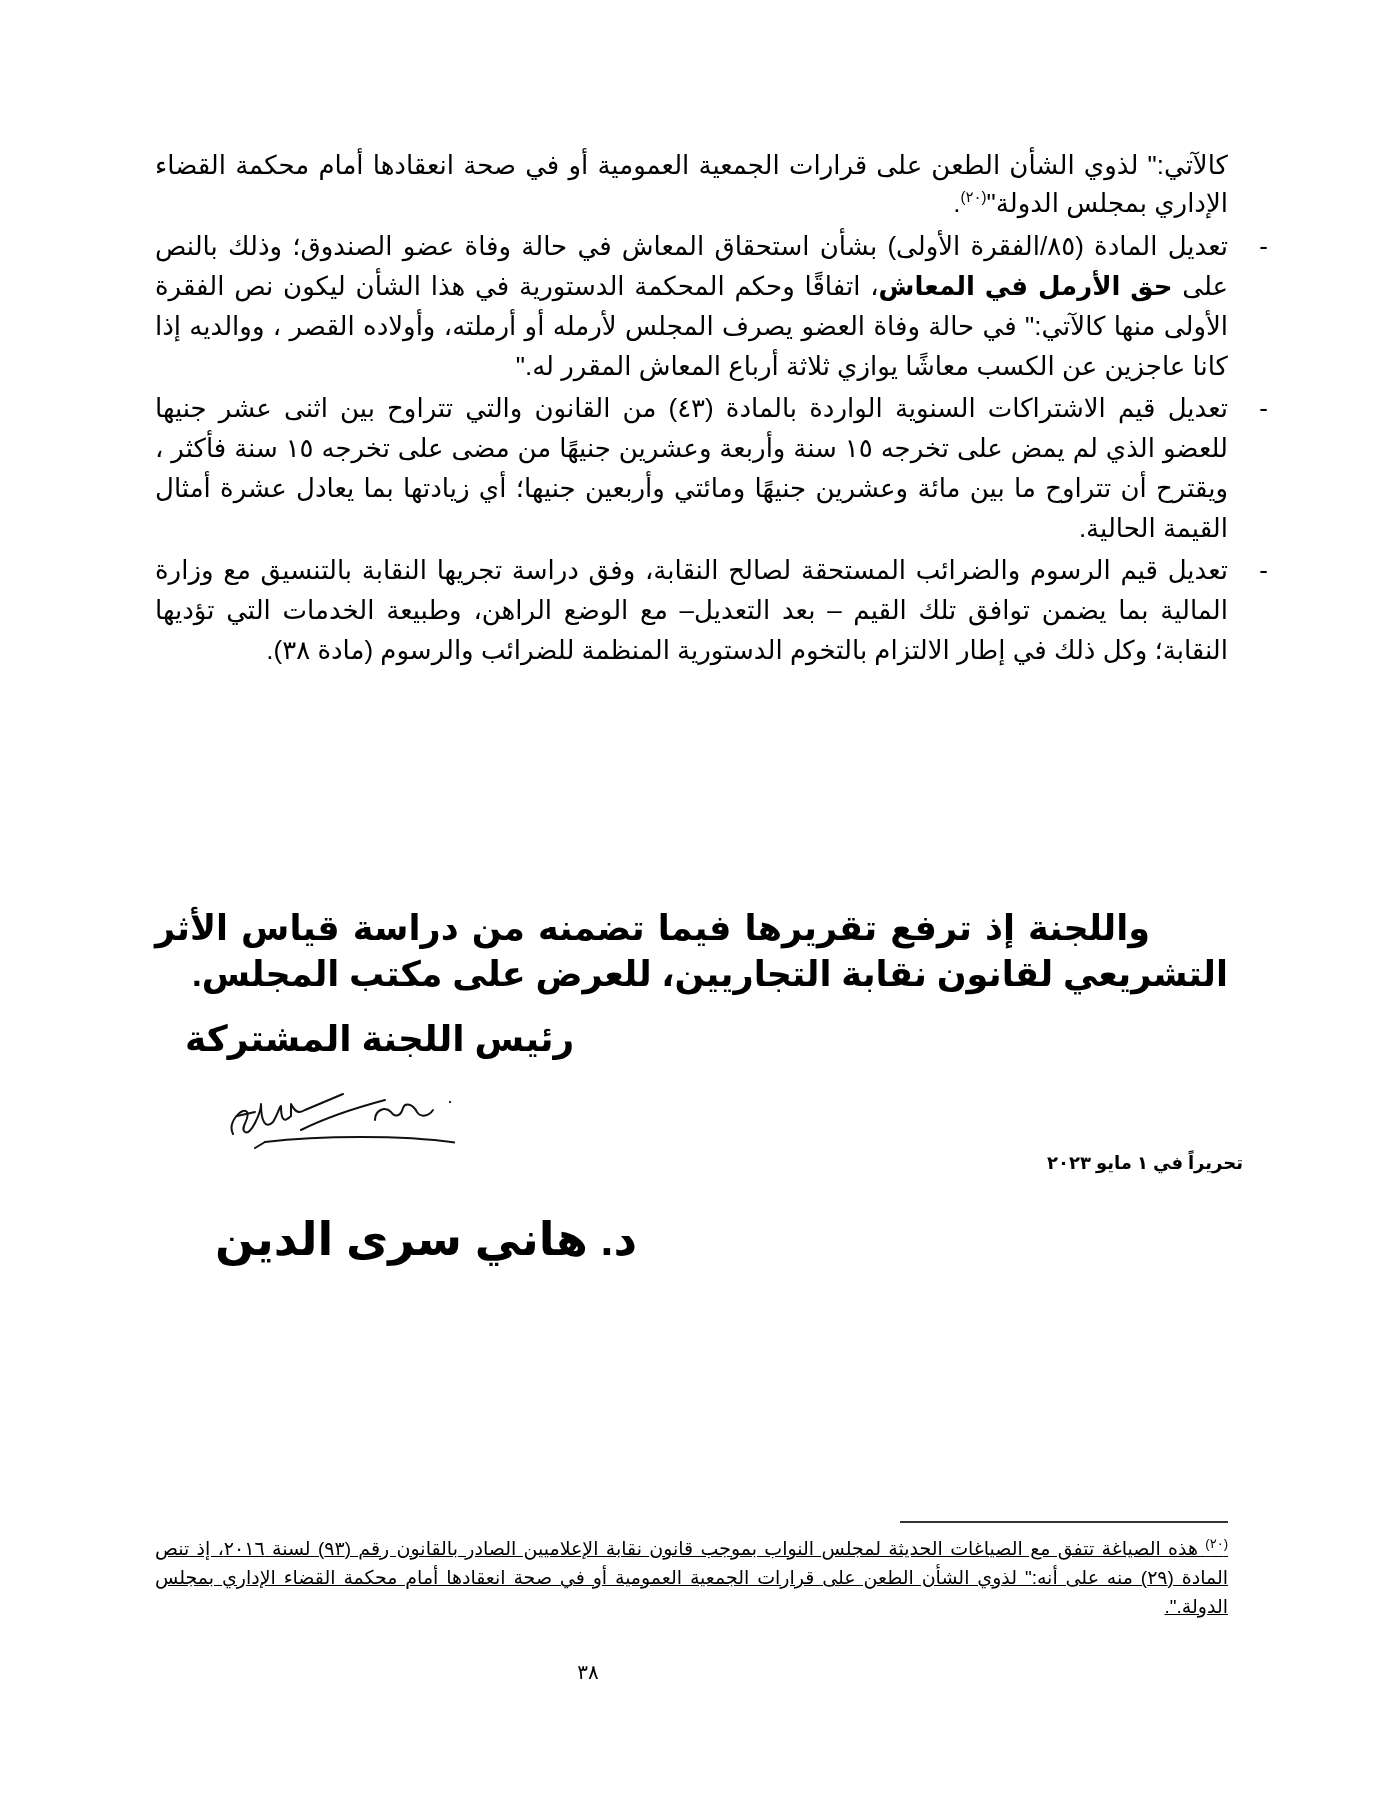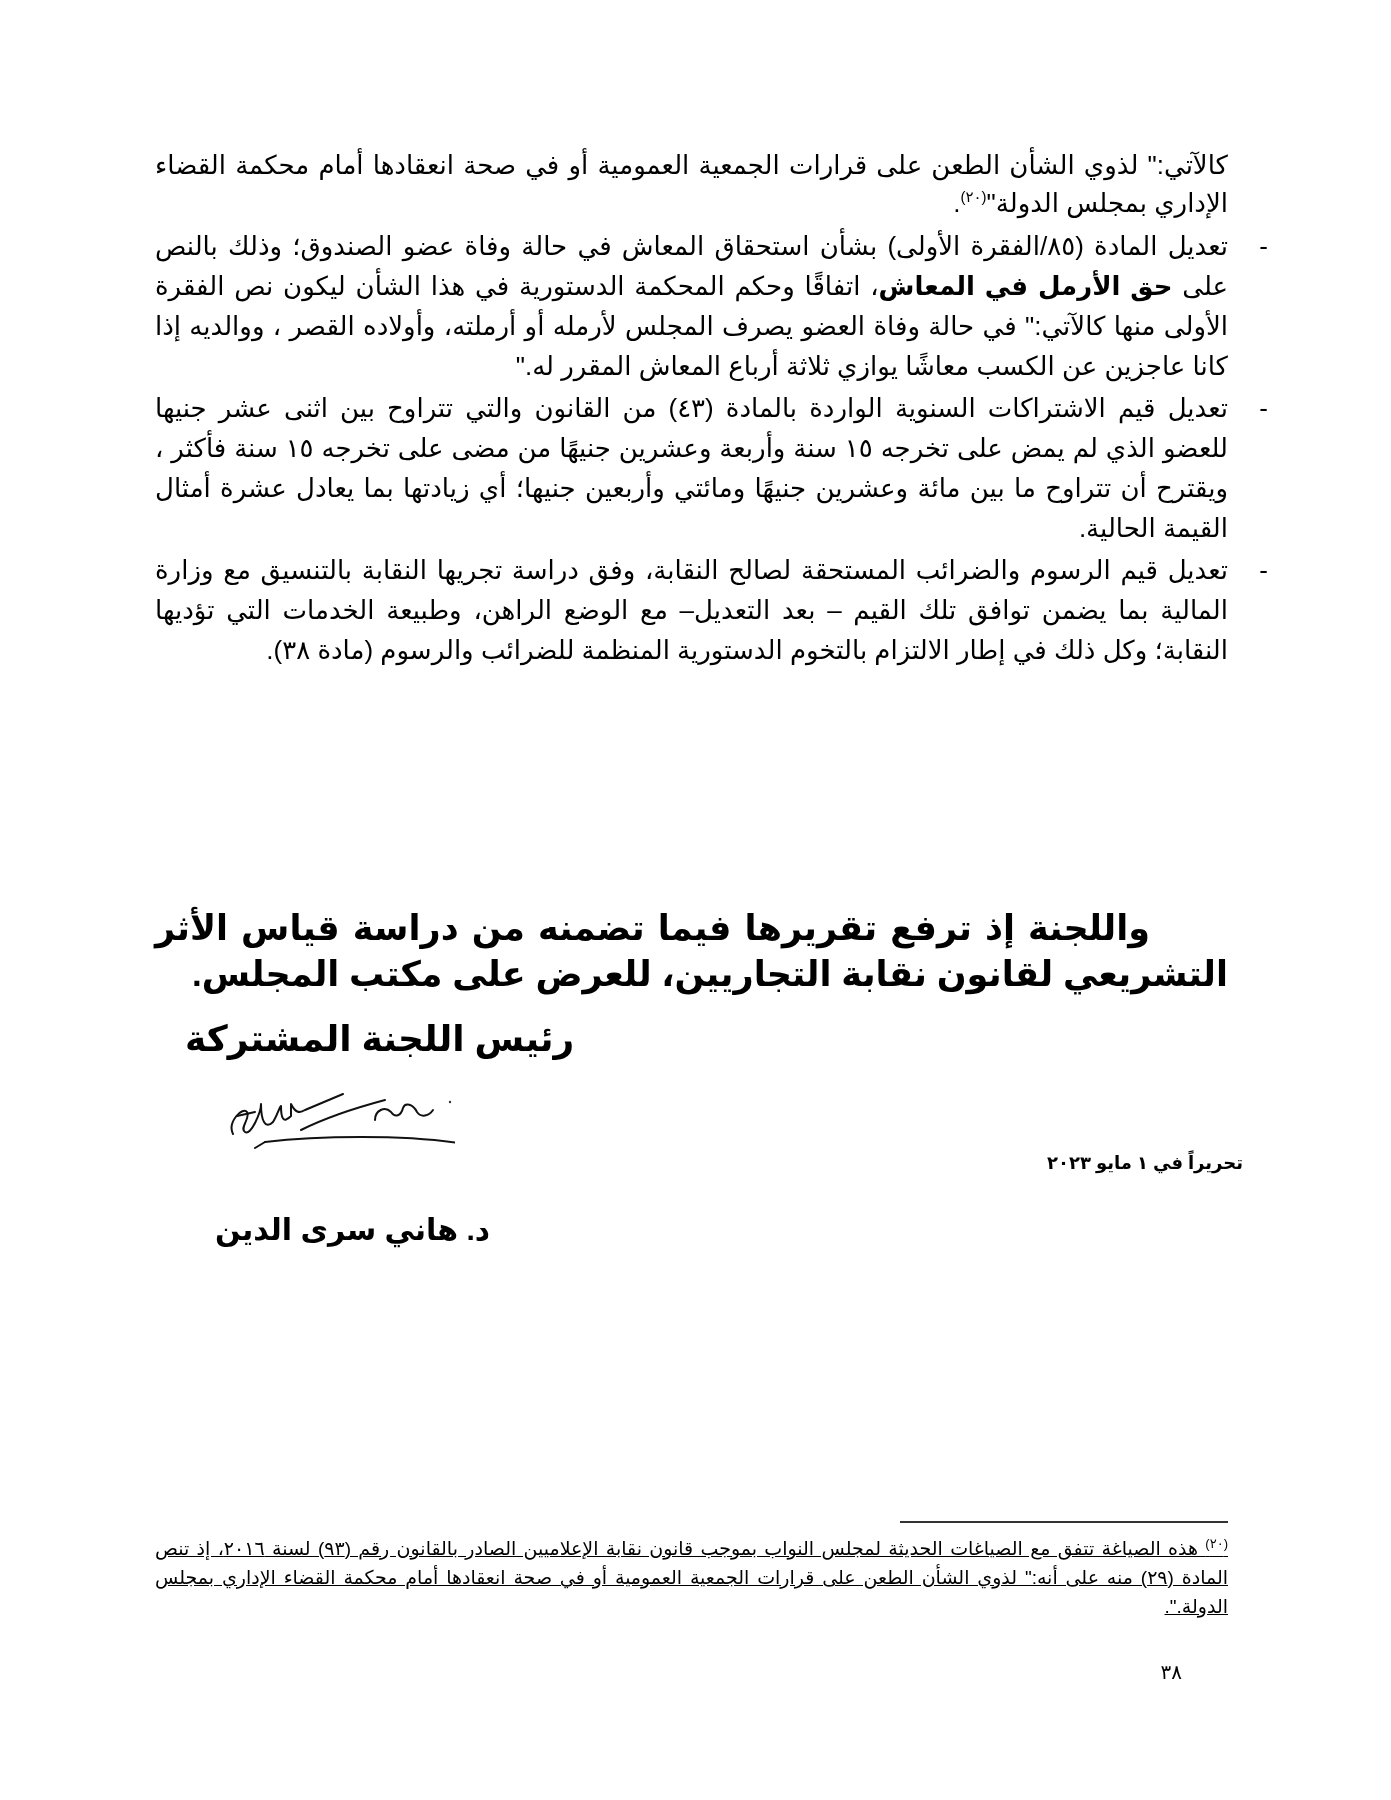--- a/index.html
+++ b/index.html
@@ -97,21 +97,21 @@
       position: absolute;
       top: 1152px;
       right: 148px;
       font-size: 18px;
       font-weight: bold;
     }
     .sig-name {
       position: absolute;
       top: 1212px;
       left: 215px;
-      font-size: 30px;
+      font-size: 46px;
       font-weight: bold;
     }
     
     .fn-rule {
       position: absolute;
       top: 1521px;
       left: 900px;
       width: 328px;
       height: 0;
       border-top: 2px solid #333333;
@@ -128,22 +128,23 @@
       text-decoration: underline;
     }
     .footnote sup {
       font-size: 13px;
       vertical-align: super;
       line-height: 0;
     }
     .page-number {
       position: absolute;
       top: 1660px;
-      left: 6px;
+      left: 0;
       width: 1176px;
+      text-align: center;
       font-family: "DejaVu Serif", serif;
       font-size: 20px;
       direction: rtl;
     }
   </style>
 </head>
 <body>
 
 <div class="page">
 

